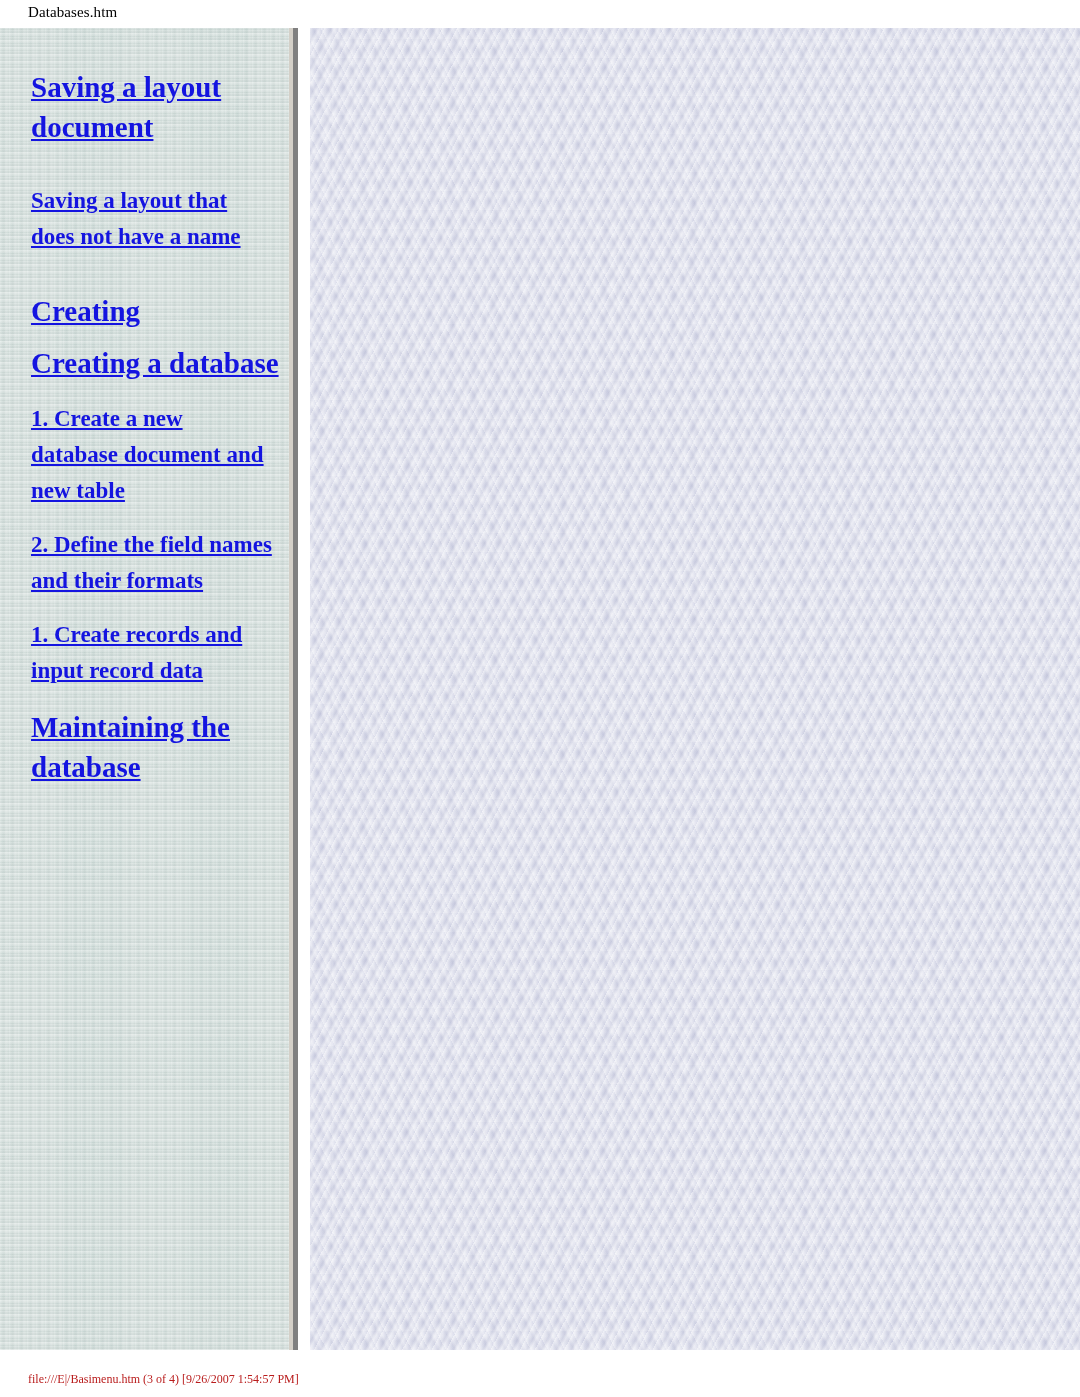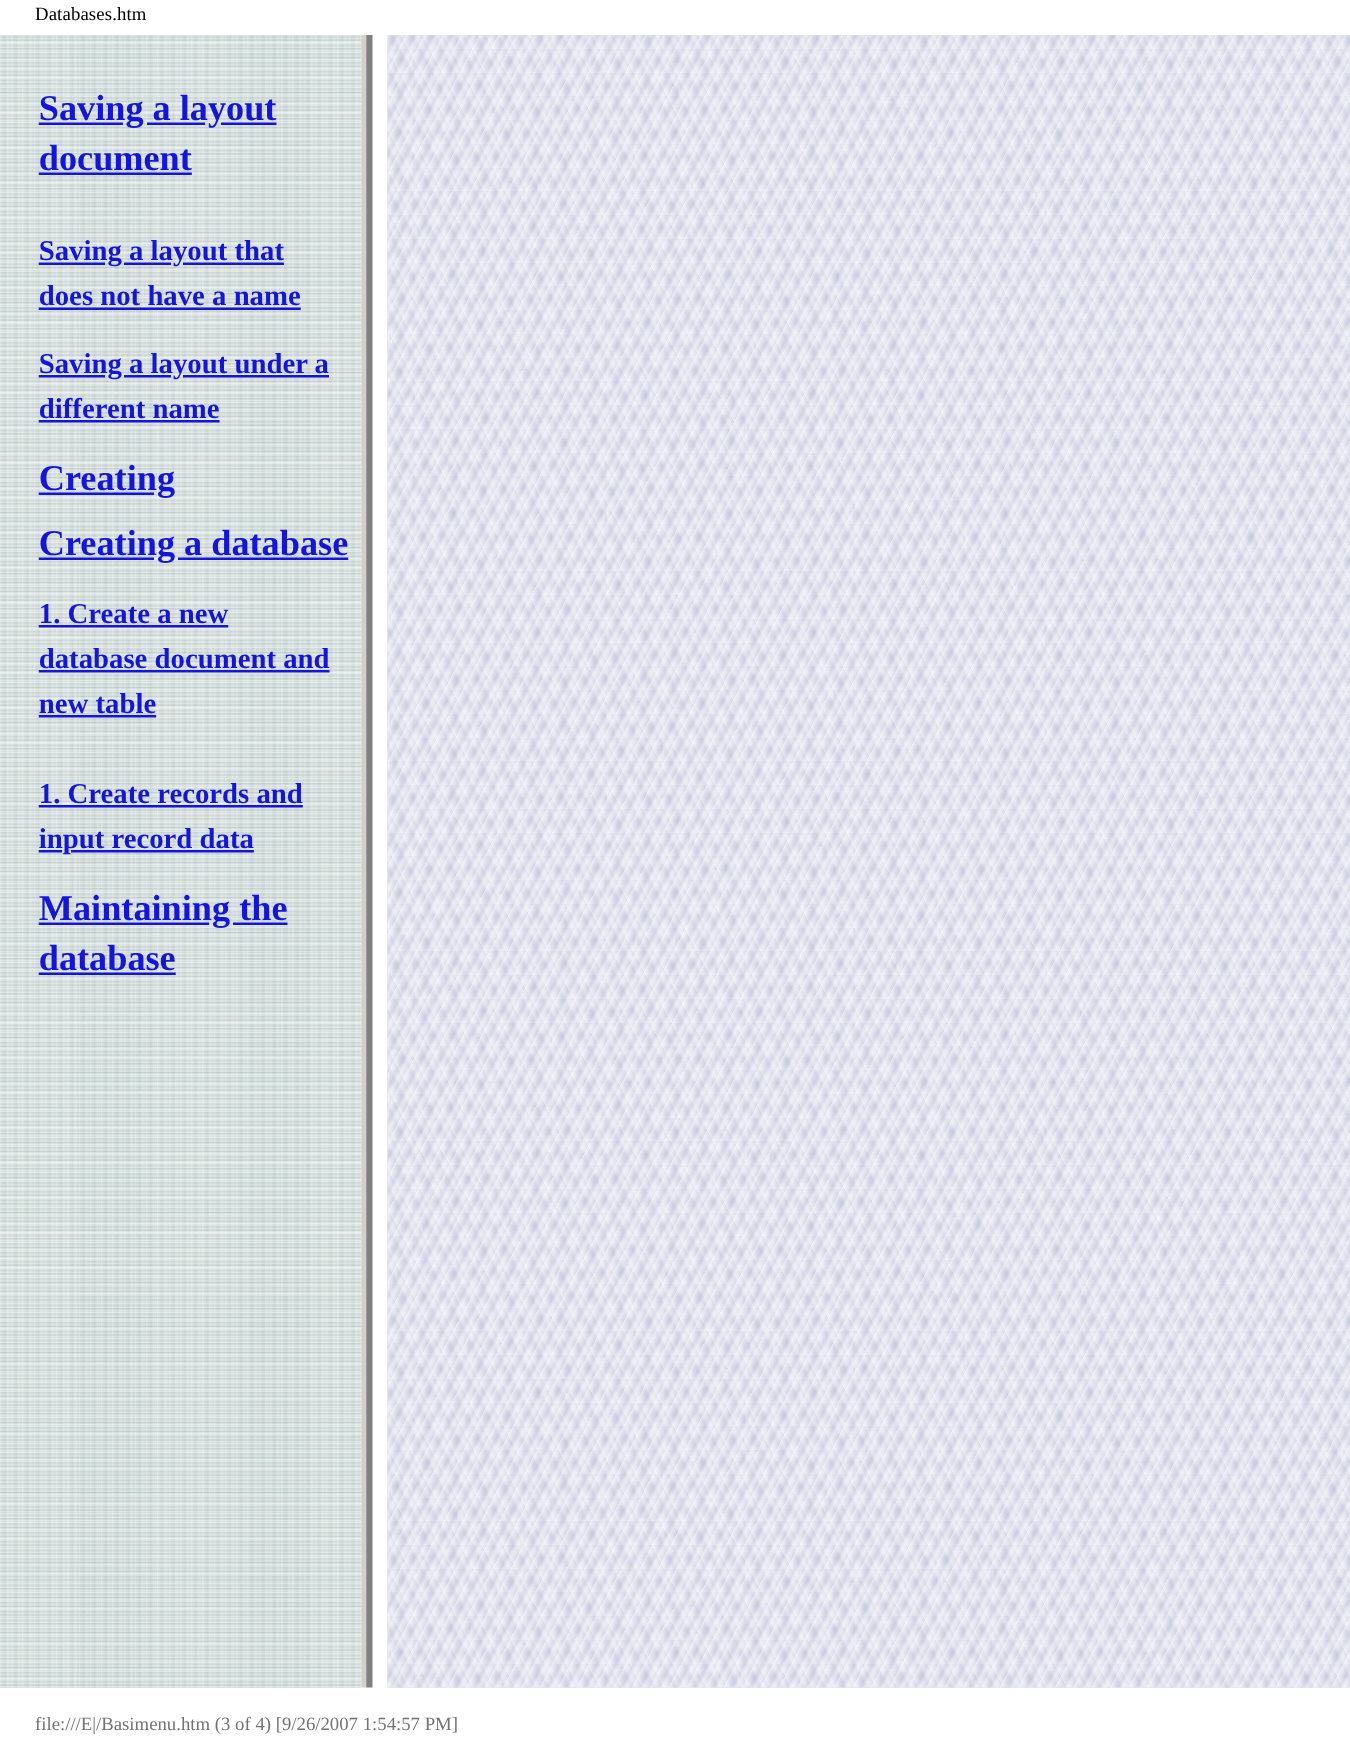--- a/index.html
+++ b/index.html
@@ -167,48 +167,48 @@
   }
   .spacer-md { height: 18px; }
   .spacer-sm { height: 12px; }
 
   
   .page-footer {
     position: absolute;
     left: 28px;
     top: 1372px;
     font-family: "Liberation Serif", "DejaVu Serif", serif;
-    font-size: 15px;
-    color: #737373;
+    font-size: 12px;
+    color: #b91c1c;
     white-space: nowrap;
   }
 </style>
 </head>
 <body>
 
 <div class="print-header">Databases.htm</div>
 
 <div class="frameset">
 
   <div class="frame-menu">
     <div class="menu-list" id="menu-list">
         <div style="height: 24px;"></div>
         <a class="menu-entry level-1" href="#">Saving a layout document</a>
         <div class="spacer-md"></div>
         <div class="spacer-md"></div>
         <a class="menu-entry level-2" href="#">Saving a layout that does not have a name</a>
         <div class="spacer-md"></div>
-        <a class="menu-entry level-2" href="#">Saving a layout under a different name</a>
         <div class="spacer-md"></div>
         <a class="menu-entry level-1" href="#">Creating</a>
         <div class="spacer-sm"></div>
         <a class="menu-entry level-1" href="#">Creating a database</a>
         <div class="spacer-md"></div>
         <a class="menu-entry level-2" href="#">1. Create a new database document and new table</a>
         <div class="spacer-md"></div>
+        <a class="menu-entry level-2" href="#">2. Define the field names and their formats</a>
         <div class="spacer-md"></div>
         <a class="menu-entry level-2" href="#">1. Create records and input record data</a>
         <div class="spacer-md"></div>
         <a class="menu-entry level-1" href="#">Maintaining the database</a>
         <div class="spacer-sm"></div>
       </div>
   </div>
 
   <div class="frame-splitter">
     <div class="bar-light"></div>

